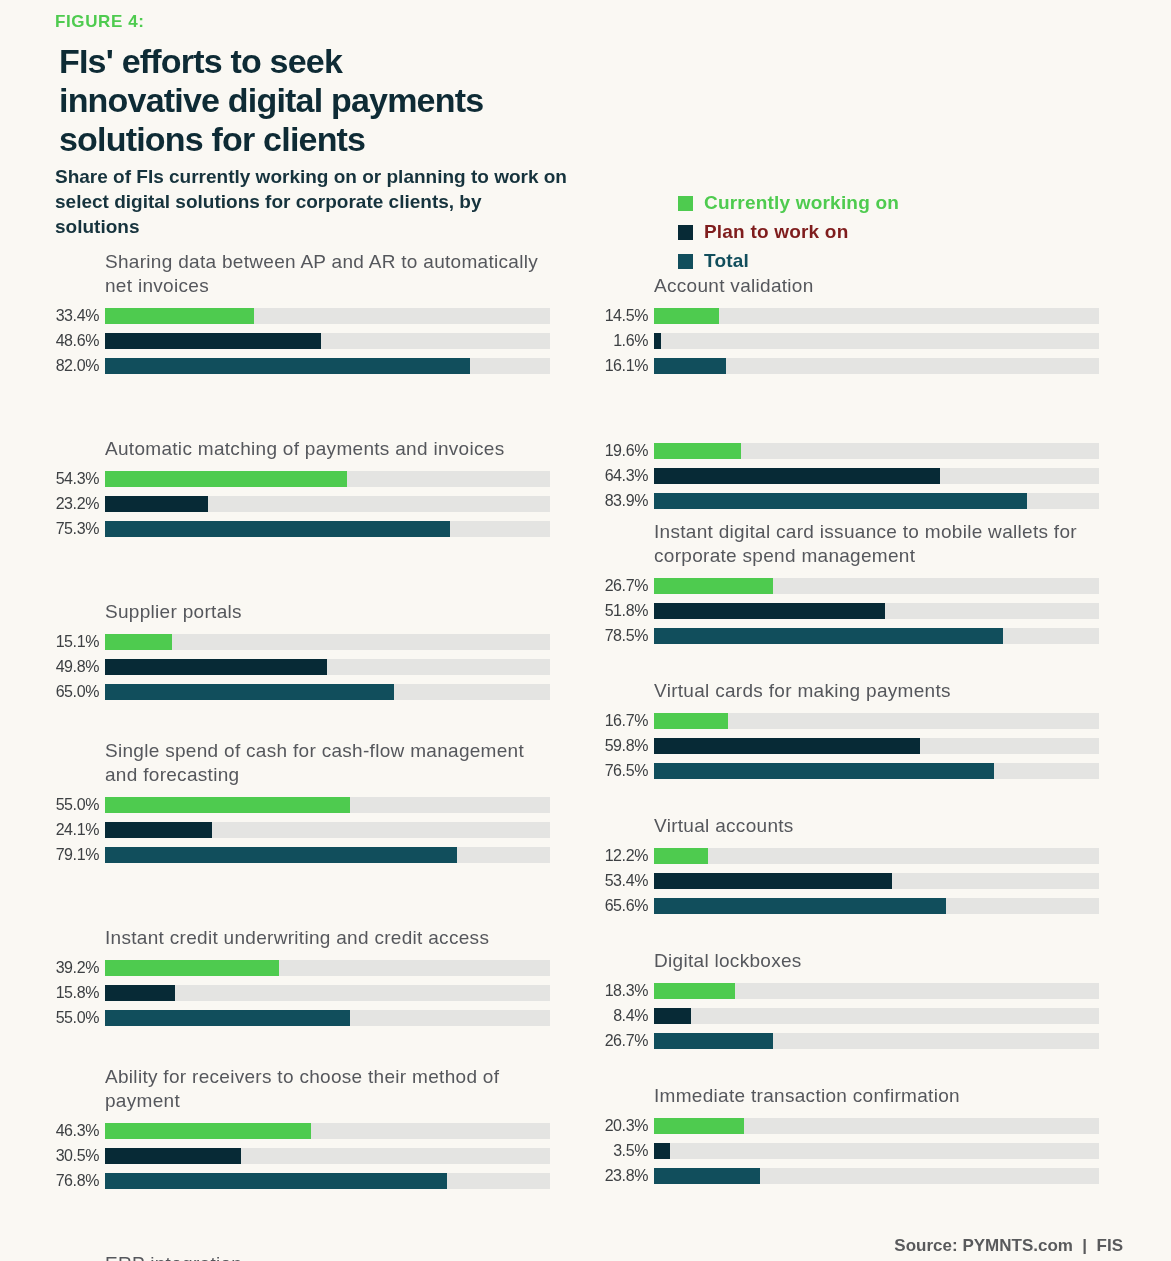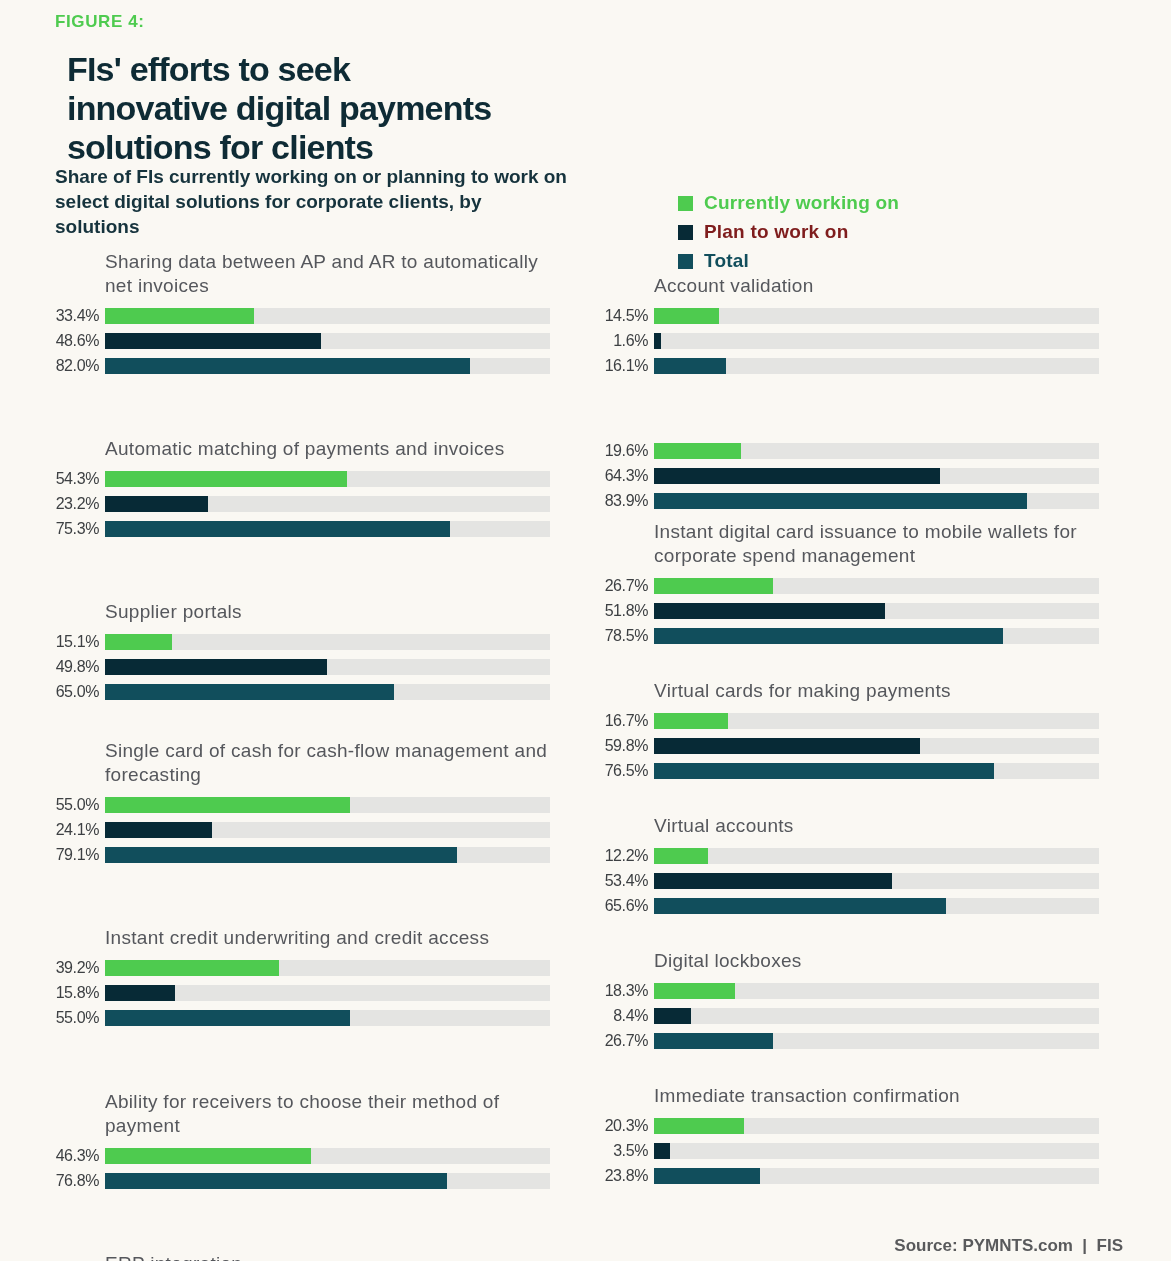--- a/index.html
+++ b/index.html
@@ -64,21 +64,21 @@
   }
   .footer-source{font-size:17px;font-weight:bold;color:#595a5c;}
 </style>
 </head>
 <body>
 
 <div class="page">
 
   <div class="figure-label">FIGURE 4:</div>
 
-  <h1 class="title" style="margin:12px">
+  <h1 class="title" style="margin:4px">
     <span>FIs' efforts to seek</span><br>
     <span>innovative digital payments</span><br>
     <span>solutions for clients</span>
   </h1>
 
   <div class="subtitle">Share of FIs currently working on or planning to work on select digital solutions for corporate clients, by solutions</div>
 
   <div class="legend">
       <div class="legend-row">
         <span class="legend-swatch" style="background: rgb(78, 203, 79);"></span>
@@ -152,21 +152,21 @@
           </span>
         </div>
         <div class="bar-row">
           <span class="bar-value">65.0%</span>
           <span class="bar-track">
             <span class="bar-fill" style="width: 65%; background: rgb(17, 78, 92);"></span>
           </span>
         </div>
       </div>
       <div class="group">
-        <div class="group-heading">Single card of cash for cash-flow management and forecasting</div>
+        <div class="group-heading">Single spend of cash for cash-flow management and forecasting</div>
         <div class="bar-row">
           <span class="bar-value">55.0%</span>
           <span class="bar-track">
             <span class="bar-fill" style="width: 55%; background: rgb(78, 203, 79);"></span>
           </span>
         </div>
         <div class="bar-row">
           <span class="bar-value">24.1%</span>
           <span class="bar-track">
             <span class="bar-fill" style="width: 24.1%; background: rgb(7, 42, 54);"></span>
@@ -199,20 +199,26 @@
             <span class="bar-fill" style="width: 55%; background: rgb(17, 78, 92);"></span>
           </span>
         </div>
       </div>
       <div class="group">
         <div class="group-heading">Ability for receivers to choose their method of payment</div>
         <div class="bar-row">
           <span class="bar-value">46.3%</span>
           <span class="bar-track">
             <span class="bar-fill" style="width: 46.3%; background: rgb(78, 203, 79);"></span>
+          </span>
+        </div>
+        <div class="bar-row">
+          <span class="bar-value">30.5%</span>
+          <span class="bar-track">
+            <span class="bar-fill" style="width: 30.5%; background: rgb(7, 42, 54);"></span>
           </span>
         </div>
         <div class="bar-row">
           <span class="bar-value">76.8%</span>
           <span class="bar-track">
             <span class="bar-fill" style="width: 76.8%; background: rgb(17, 78, 92);"></span>
           </span>
         </div>
       </div>
       <div class="group">

